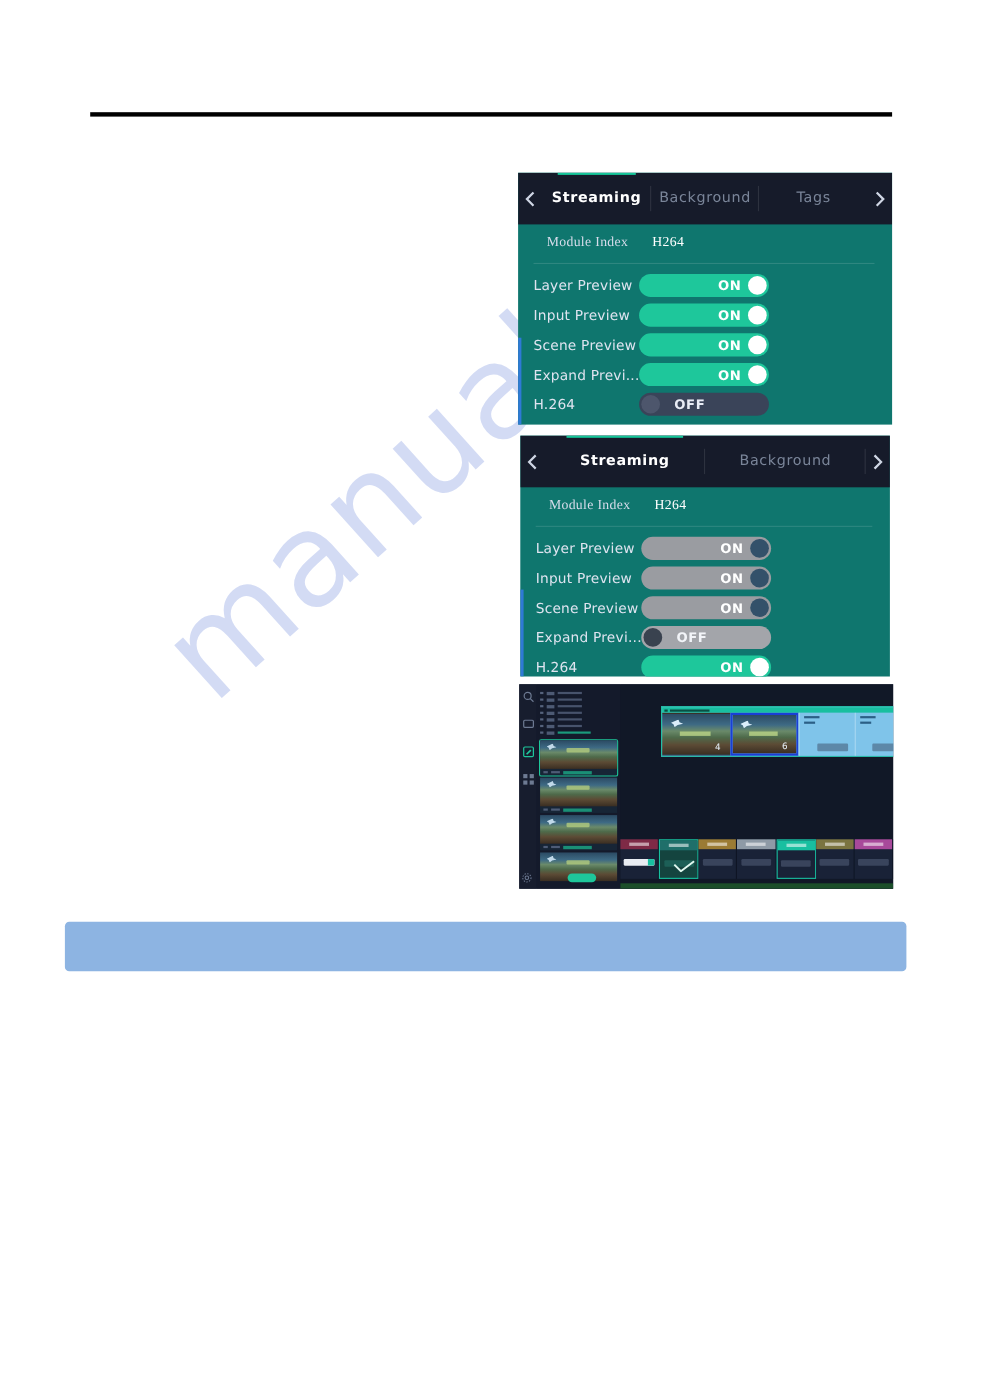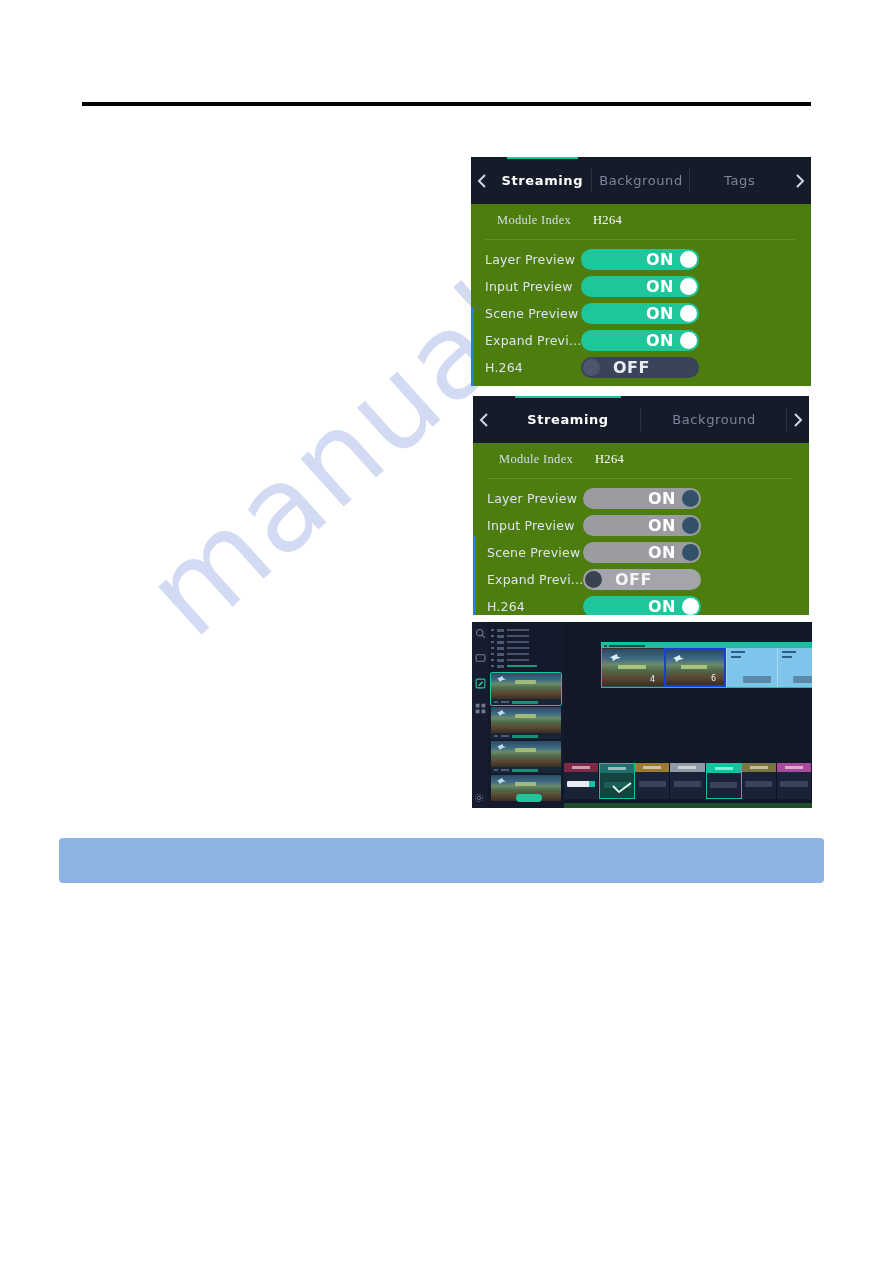--- a/index.html
+++ b/index.html
@@ -47,21 +47,21 @@
     opacity: .62;
     letter-spacing: 2px;
     transform: rotate(-42deg);
     transform-origin: 0 0;
     white-space: nowrap;
   }
 
   
   .ui-panel {
     position: absolute;
-    background: #4d7c0f;
+    background: #0f766e;
     overflow: hidden;
     font-family: "DejaVu Sans", sans-serif;
   }
   .panel-accent {
     position: absolute;
     left: 0;
     width: 3px;
     background: #2f7ad6;
   }
 
@@ -160,21 +160,21 @@
   .toggle {
     width: 118px;
     height: 21px;
     border-radius: 11px;
     position: relative;
     display: flex;
     align-items: center;
   }
   .toggle .t-text {
     position: absolute;
-    font-size: 16px;
+    font-size: 12px;
     font-weight: bold;
     color: #ffffff;
     letter-spacing: .5px;
   }
   .toggle .knob {
     position: absolute;
     width: 17px;
     height: 17px;
     border-radius: 50%;
     top: 2px;

